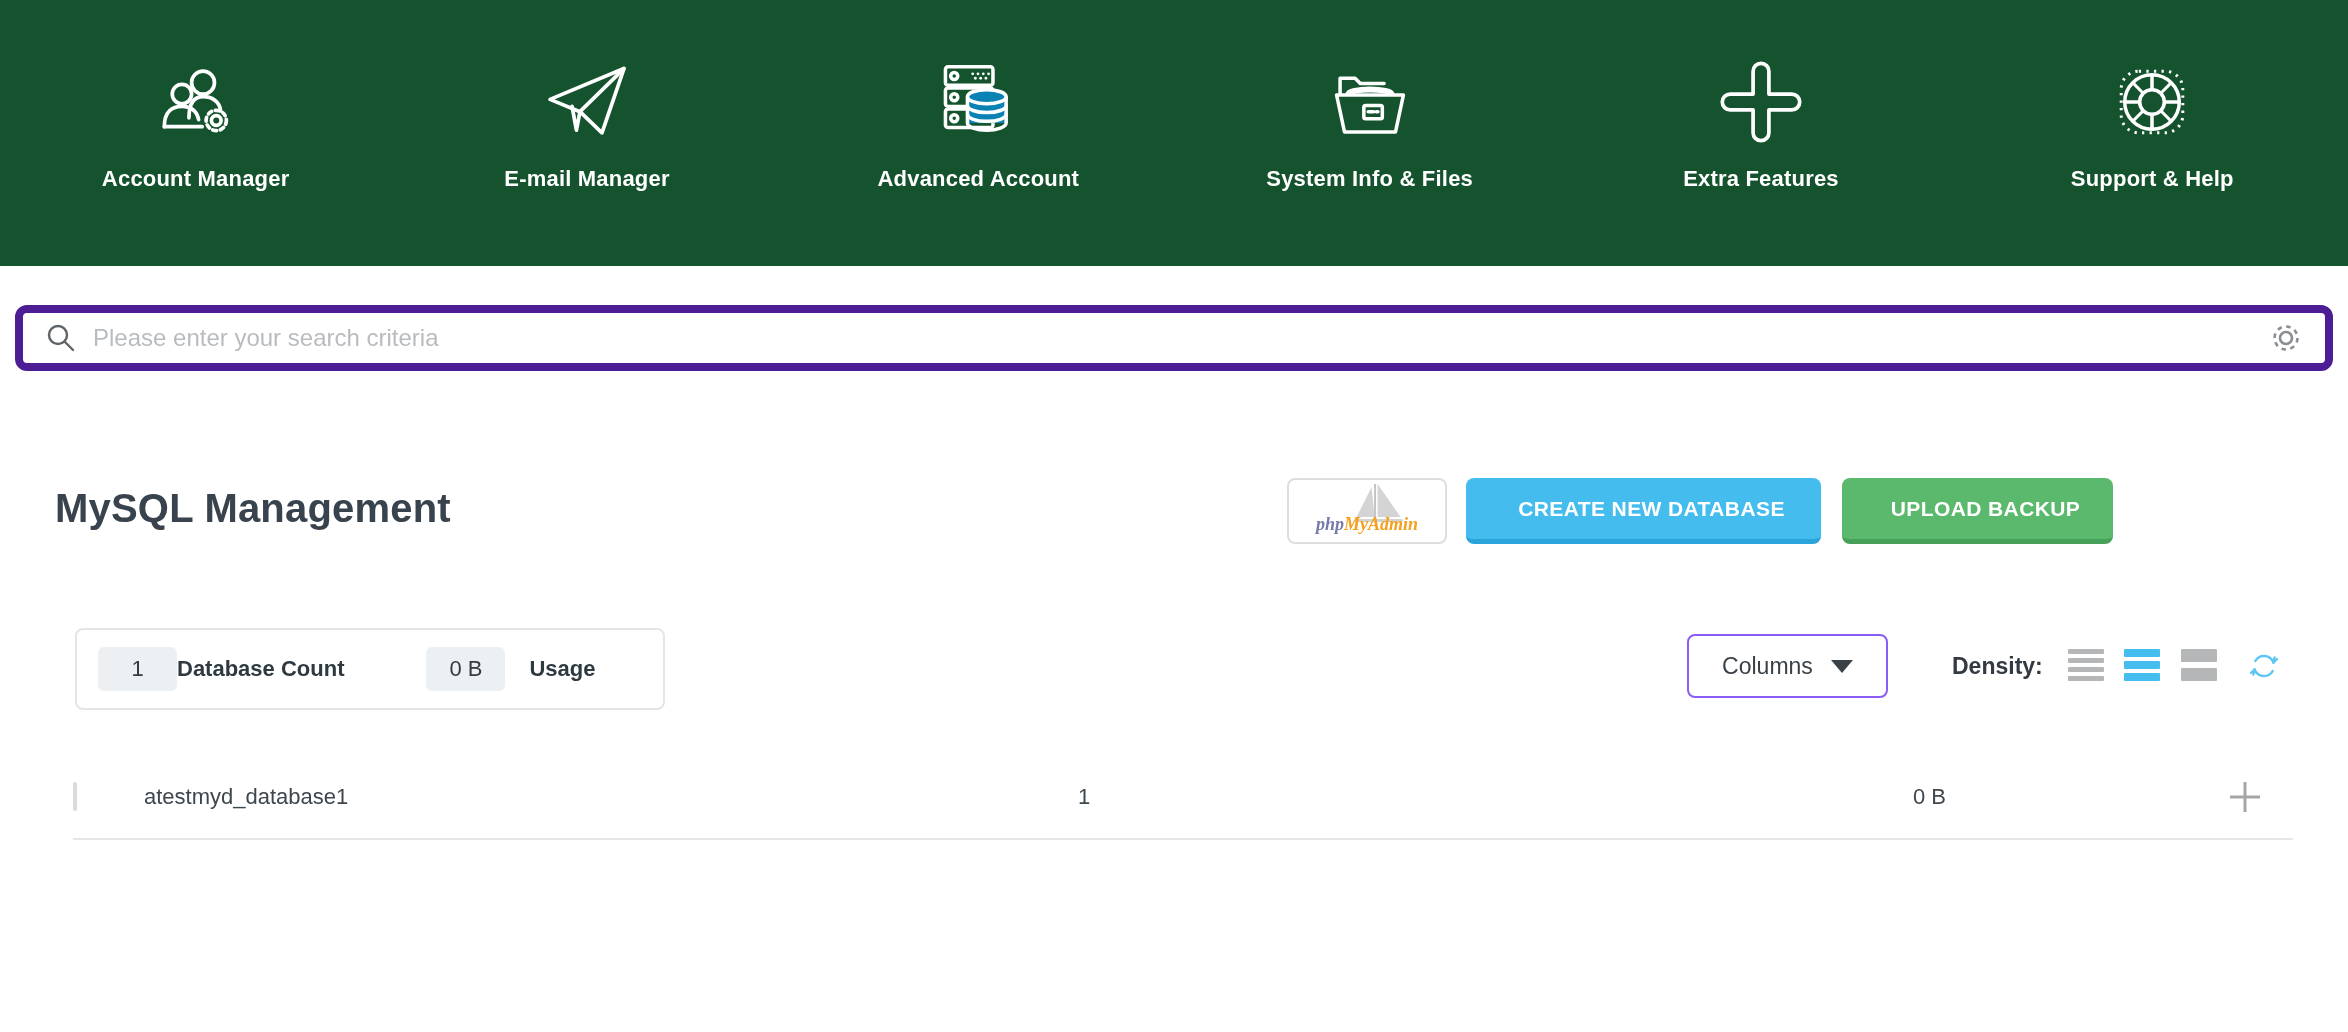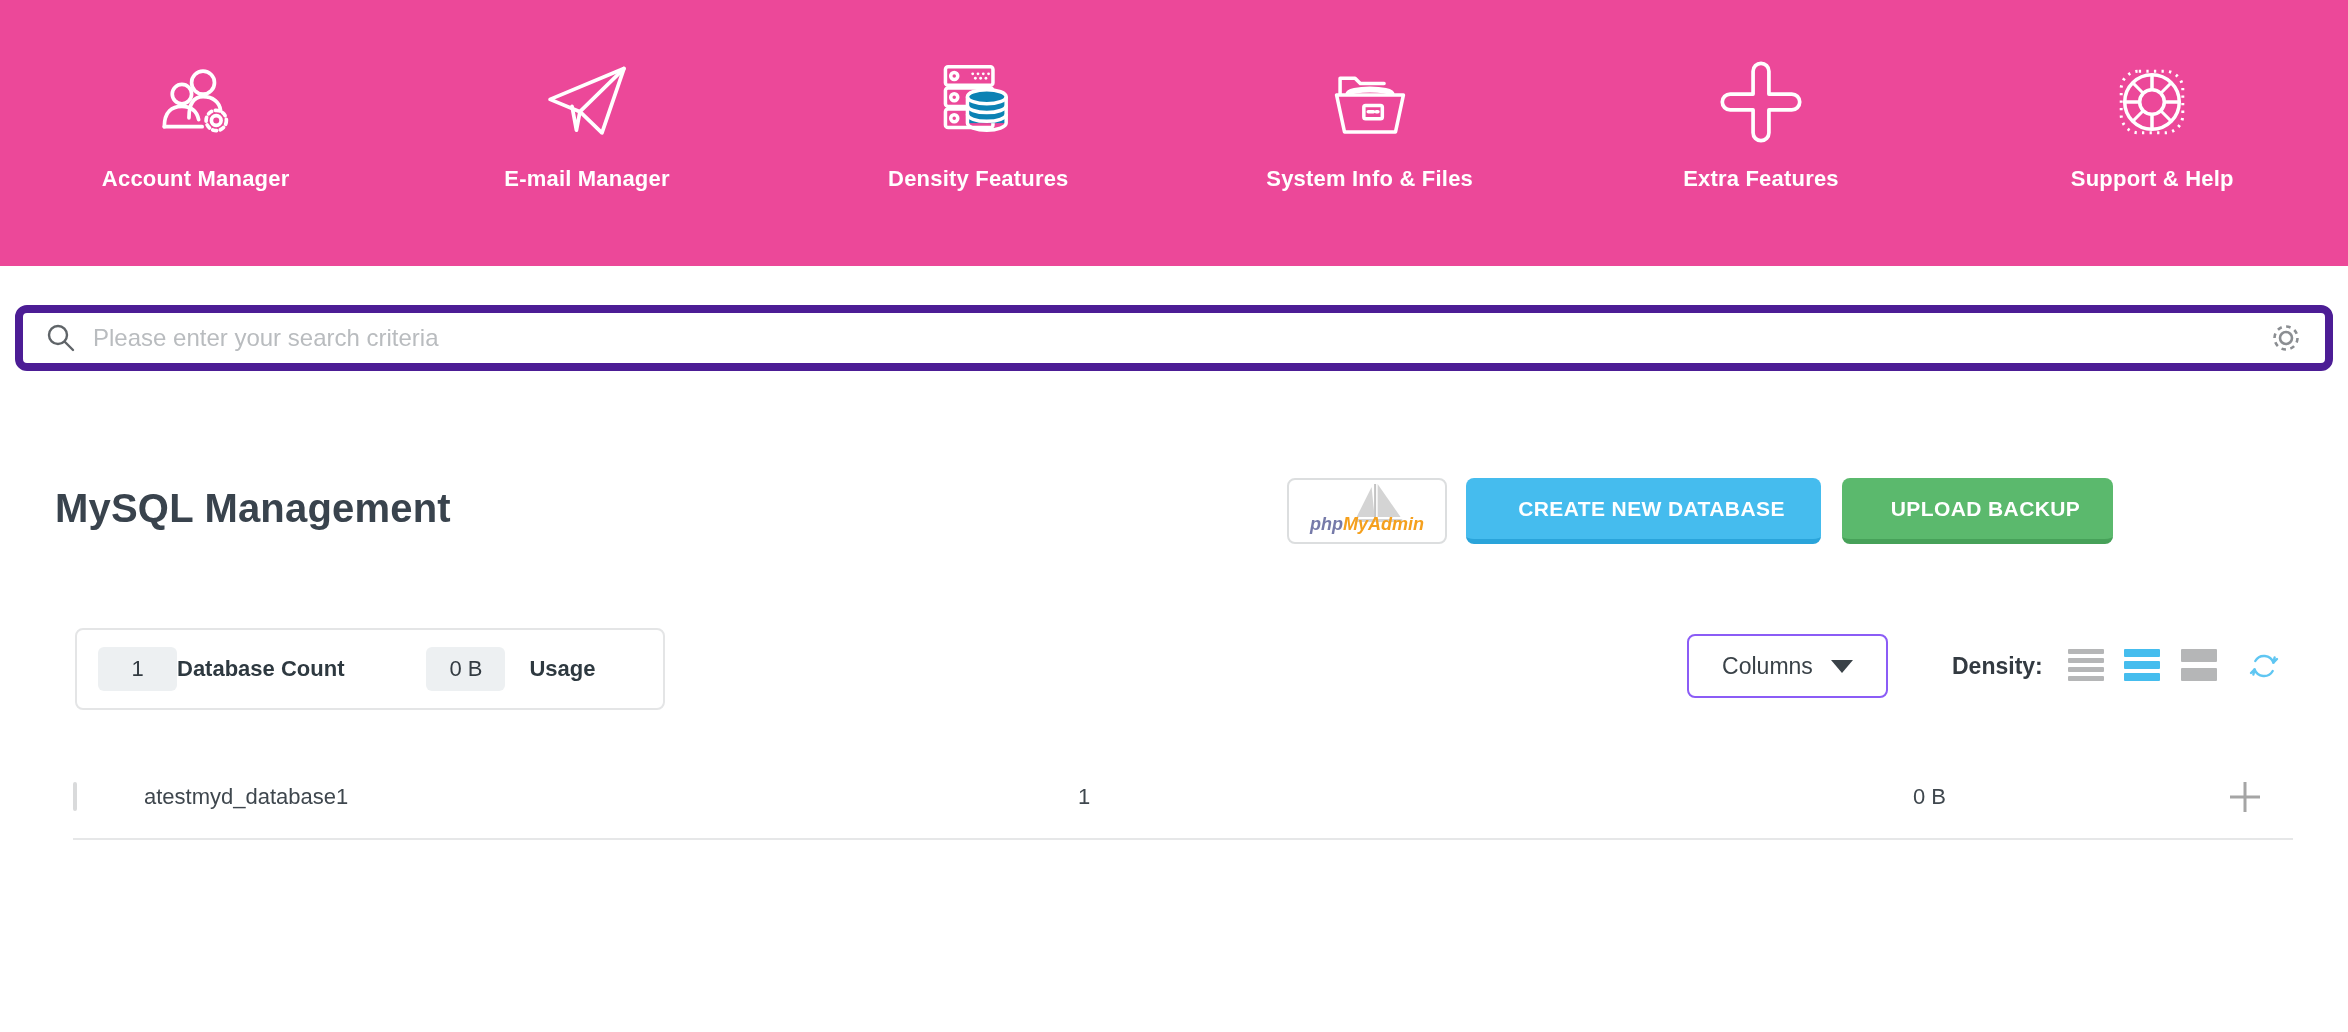--- a/index.html
+++ b/index.html
@@ -1,40 +1,40 @@
 <!DOCTYPE html>
 <html><head>
 <meta charset="utf-8">
 <style>
   * { margin:0; padding:0; box-sizing:border-box; }
   html,body { background:#ffffff; }
   body { font-family:"Liberation Sans","DejaVu Sans",sans-serif; }
   #app { position:relative; width:2348px; height:1032px; background:#fff; overflow:hidden; }
 
   
-  .topnav { position:absolute; left:0; top:0; width:2348px; height:266px; background:#ec4899; display:flex; }
+  .topnav { position:absolute; left:0; top:0; width:2348px; height:266px; background:#14532d; display:flex; }
   .nav-item { flex:1 1 0; display:flex; flex-direction:column; align-items:center; padding-top:58px; cursor:pointer; }
   .nav-icon { width:88px; height:88px; }
   .nav-label { margin-top:20px; color:#ffffff; font-size:22px; font-weight:600; letter-spacing:.2px; }
 
   
   .search-bar { position:absolute; left:15px; top:305px; width:2318px; height:66px; border:8px solid #4c1d95; border-radius:12px; background:#fff; display:flex; align-items:center; padding:0 22px; }
   .search-bar input { flex:1; border:none; outline:none; font-size:24px; color:#454c52; margin-left:16px; font-family:inherit; background:transparent; }
   .search-bar input::placeholder { color:#b9bcbf; }
   .search-gear { width:34px; height:34px; cursor:pointer; flex:0 0 auto; }
 
   
   .page-title { position:absolute; left:55px; top:486px; font-size:40px; font-weight:700; color:#39434d; letter-spacing:.2px; }
   .btn { position:absolute; top:478px; height:66px; border-radius:8px; border:none; color:#fff; font-family:inherit; font-size:21px; font-weight:700; letter-spacing:.4px; cursor:pointer; text-align:center;padding-left:16px; }
   .btn-create { left:1466px; width:355px; background:#45bcee; border-bottom:5px solid #2aa4da; }
   .btn-upload { left:1842px; width:271px; background:#5bb96d; border-bottom:5px solid #47a159; }
   .btn-back   { left:2137px; width:158px; background:#6e6e6e; border-bottom:5px solid #585858; }
   .btn-pma { position:absolute; left:1287px; top:478px; width:160px; height:66px; background:#fff; border:2px solid #dcdedf; border-radius:8px; cursor:pointer; }
   .pma-boat { position:absolute; left:50%; top:3px; transform:translateX(-35%); }
-  .pma-text { position:absolute; left:0; right:0; bottom:7px; text-align:center; font-size:18px; font-style:italic; white-space:nowrap; }
+  .pma-text { position:absolute; left:0; right:0; bottom:7px; text-align:center; font-size:18px; font-style:italic; white-space:nowrap;font-family:Liberation Serif, serif; }
   .pma-php { color:#767aa9; font-weight:600; }
   .pma-myadmin { color:#f5a01d; font-weight:700; }
 
   
   .stats-box { position:absolute; left:75px; top:628px; width:590px; height:82px; border:2px solid #e4e5e6; border-radius:8px; background:#fff; display:flex; align-items:center; padding:0 21px; }
   .stat-pill { background:#edf0f2; border-radius:6px; padding:9px 0; min-width:79px; text-align:center; font-size:22px; color:#333b42; }
   .stat-label { font-size:22px; font-weight:700; color:#2e3940; }
   .stats-box .stat-label:first-of-type { margin-left:27px; }
   .stats-box .stat-pill + .stat-label { }
   .gap-big { margin-left:82px; }
@@ -122,21 +122,21 @@
           <ellipse cx="60" cy="44" rx="22" ry="8" fill="#0b82b4" stroke="#ffffff" stroke-width="4"></ellipse>
           <g fill="none" stroke="#ffffff" stroke-width="4">
             <path d="M38 44 V74"></path>
               <path d="M82 44 V74"></path>
             <path d="M38 74 A22 8 0 0 0 82 74"></path>
             <path d="M38 54 A22 8 0 0 0 82 54"></path>
             <path d="M38 64 A22 8 0 0 0 82 64"></path>
           </g>
         </g>
       </svg>
-      <div class="nav-label">Density Features</div>
+      <div class="nav-label">Advanced Account</div>
     </div>
 
     <div class="nav-item">
       <svg class="nav-icon" viewBox="0 0 100 100">
         <g fill="none" stroke="#ffffff" stroke-width="4" stroke-linecap="round" stroke-linejoin="round">
           <path d="M16 41 V23 H33 L39 29 H66"></path>
           <path d="M24 41 C24 32 76 32 76 41"></path>
           <path d="M28 41 C28 36 72 36 72 41"></path>
           <path d="M12 42 H88 L79 84 H21 Z"></path>
           <rect x="43" y="54" width="21" height="15" rx="2"></rect>

